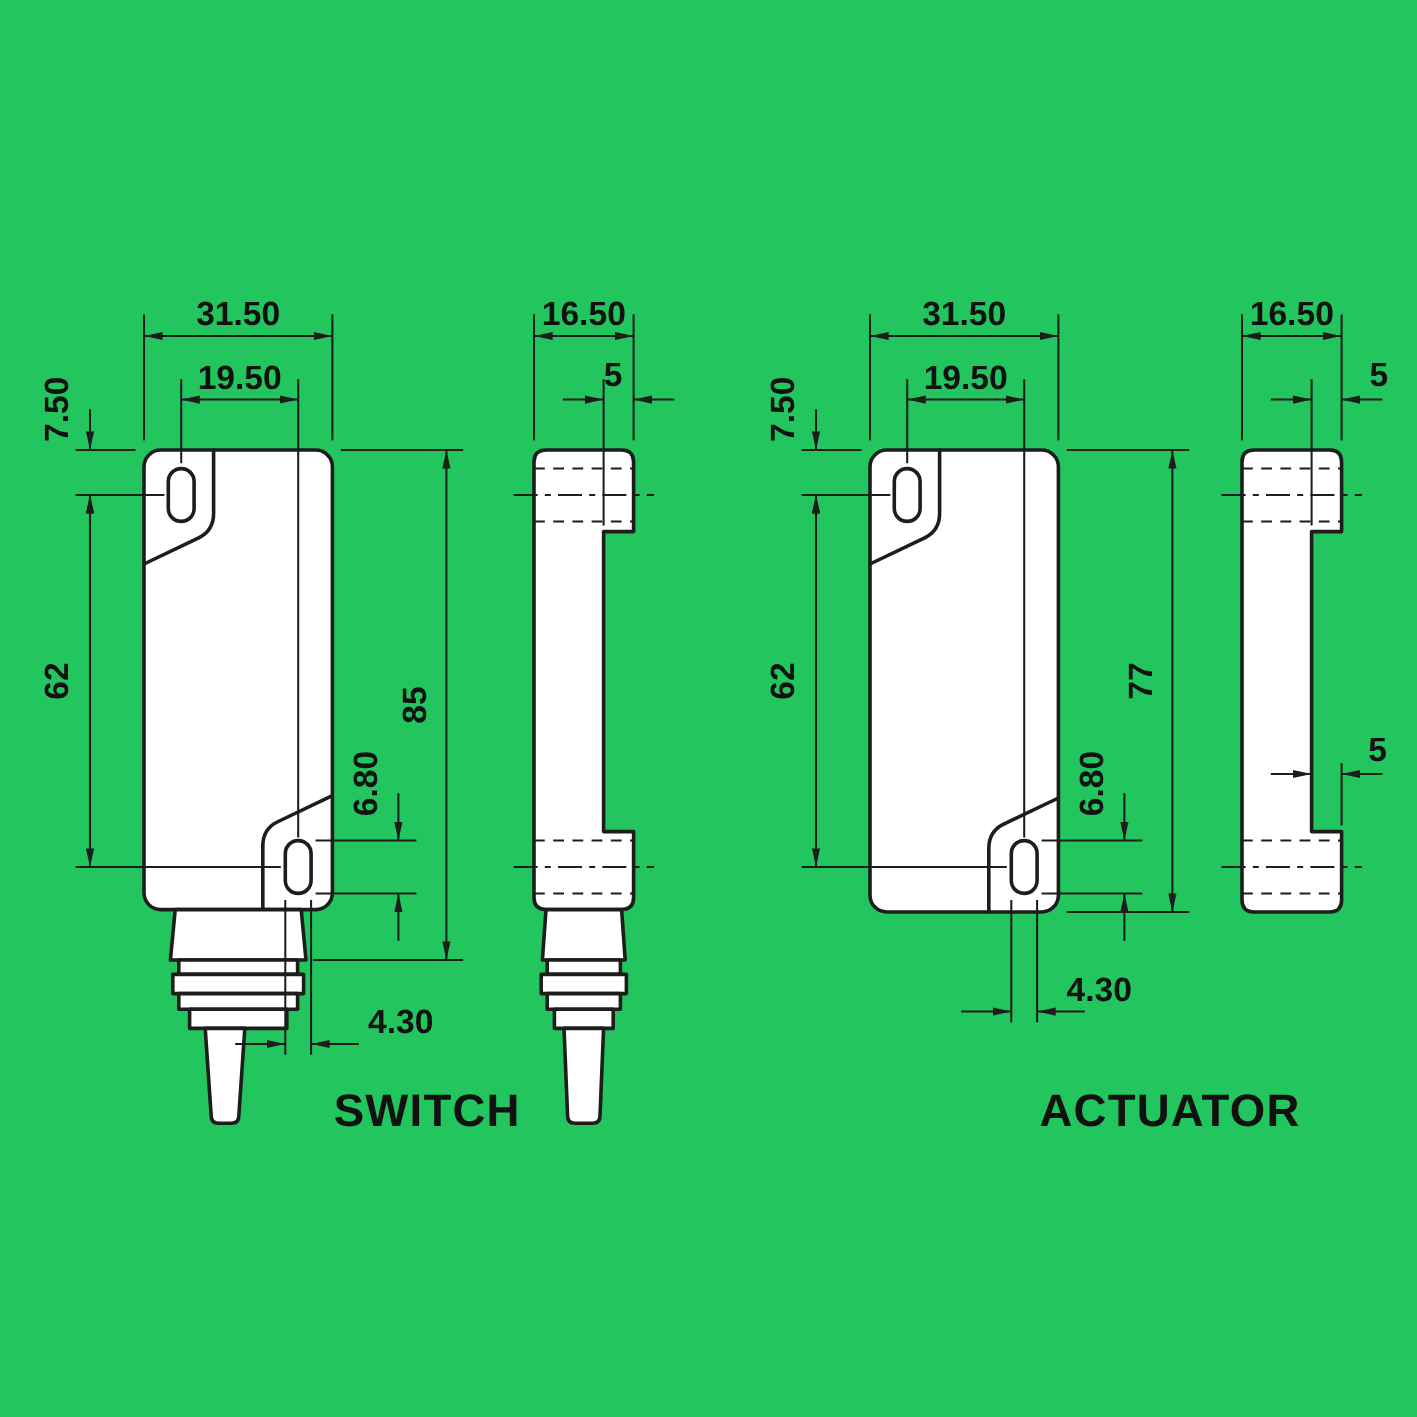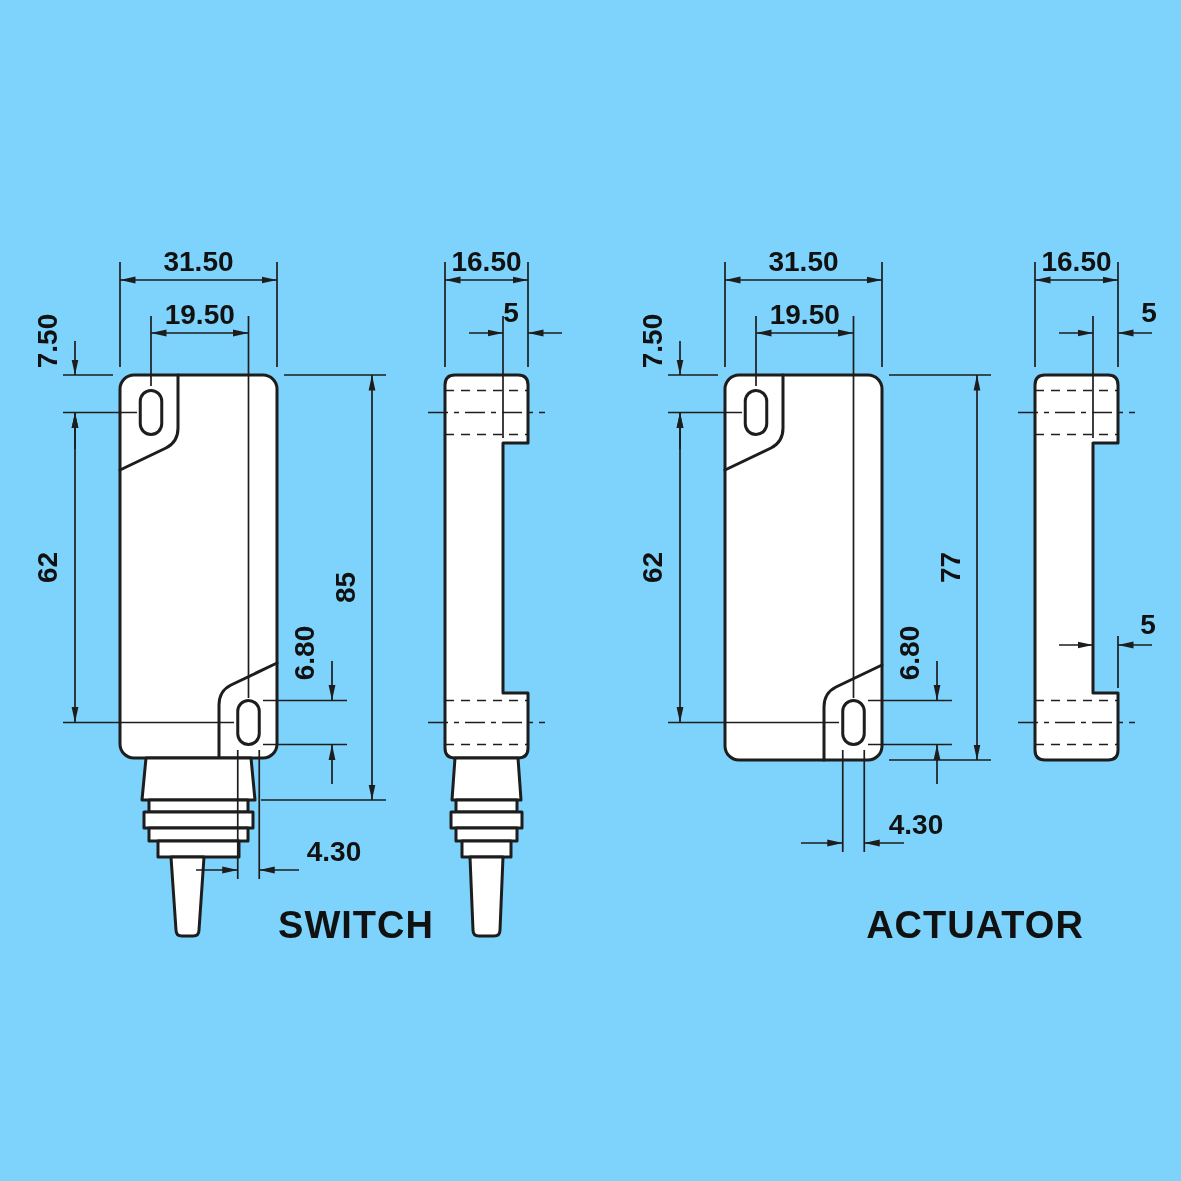--- a/index.html
+++ b/index.html
@@ -1,16 +1,16 @@
 <!DOCTYPE html>
 <html><head>
 <meta charset="utf-8">
 <style>
   html,body{margin:0;padding:0;background:#ffffff;}
-  .stage{position:relative;width:1181px;height:1181px;background:#7dd3fc;overflow:hidden;
+  .stage{position:relative;width:1181px;height:1181px;background:#22c55e;overflow:hidden;
          font-family:"Liberation Sans",sans-serif;}
   svg{display:block;}
   .ol{fill:#ffffff;stroke:#1d1d1d;stroke-width:3;stroke-linejoin:round;}
   .oln{fill:none;stroke:#1d1d1d;stroke-width:3;stroke-linejoin:round;stroke-linecap:round;}
   .tl{fill:none;stroke:#1d1d1d;stroke-width:1.7;}
   .cl{fill:none;stroke:#1d1d1d;stroke-width:1.5;stroke-dasharray:20 6 5 6;}
   .hl{fill:none;stroke:#1d1d1d;stroke-width:1.7;stroke-dasharray:9 7;}
   .dim{font-family:"Liberation Sans",sans-serif;font-weight:bold;font-size:28px;fill:#111111;}
   .cap{font-family:"Liberation Sans",sans-serif;font-weight:bold;font-size:38px;fill:#111111;letter-spacing:1px;}
 </style>

